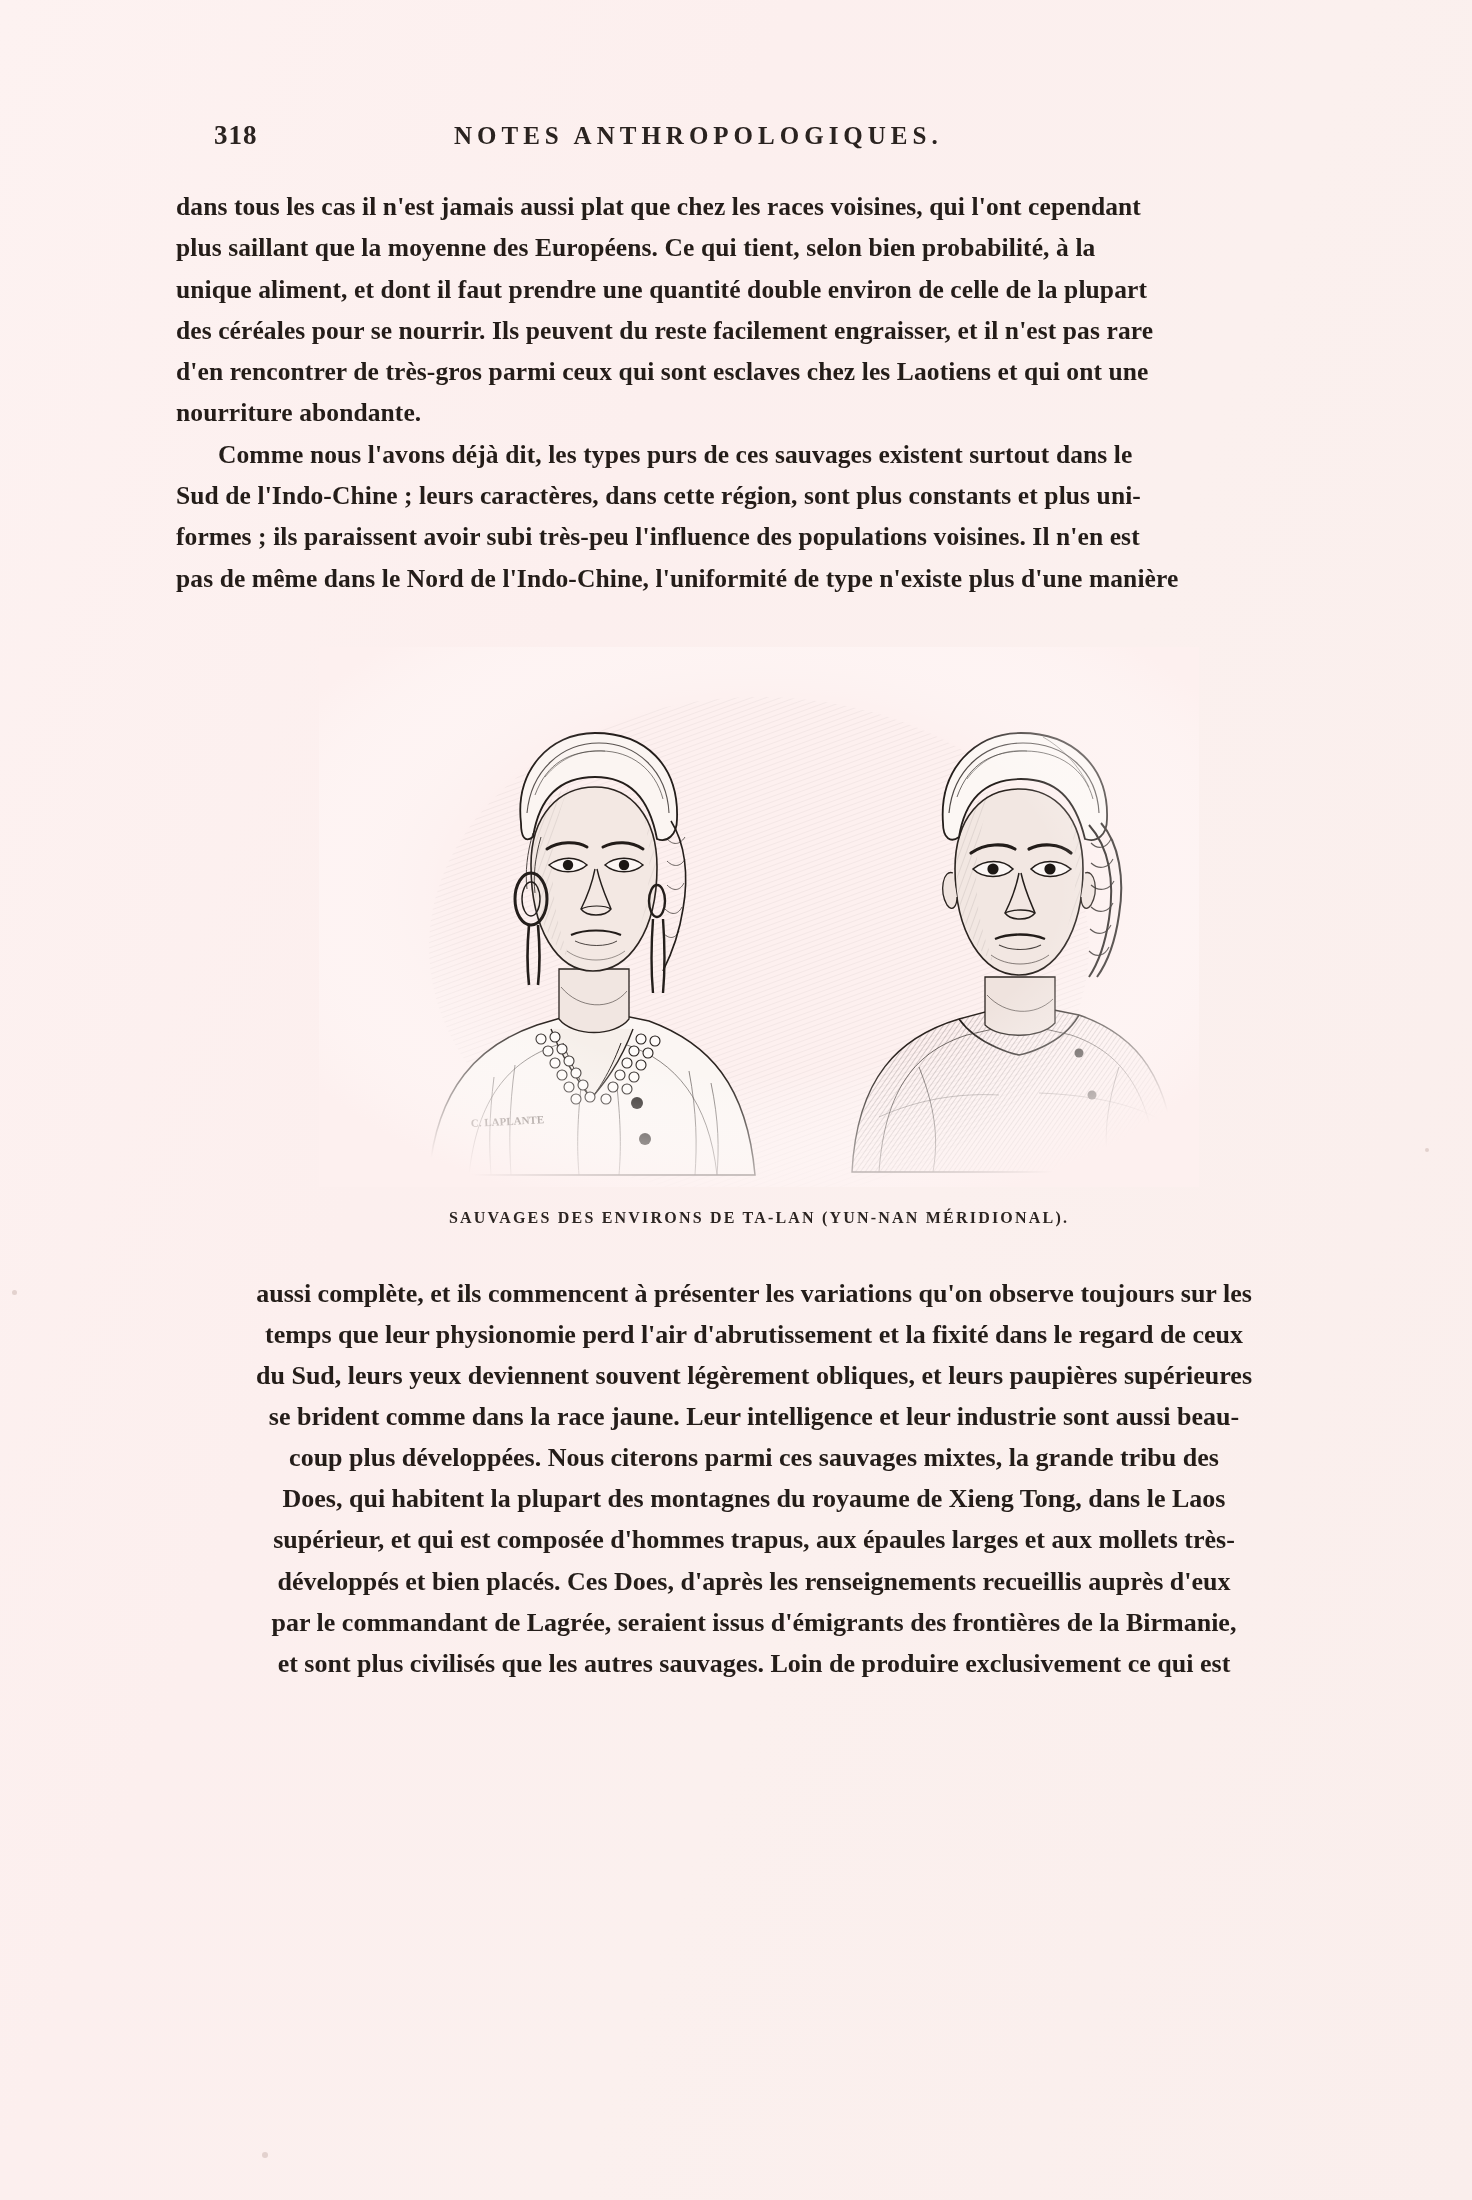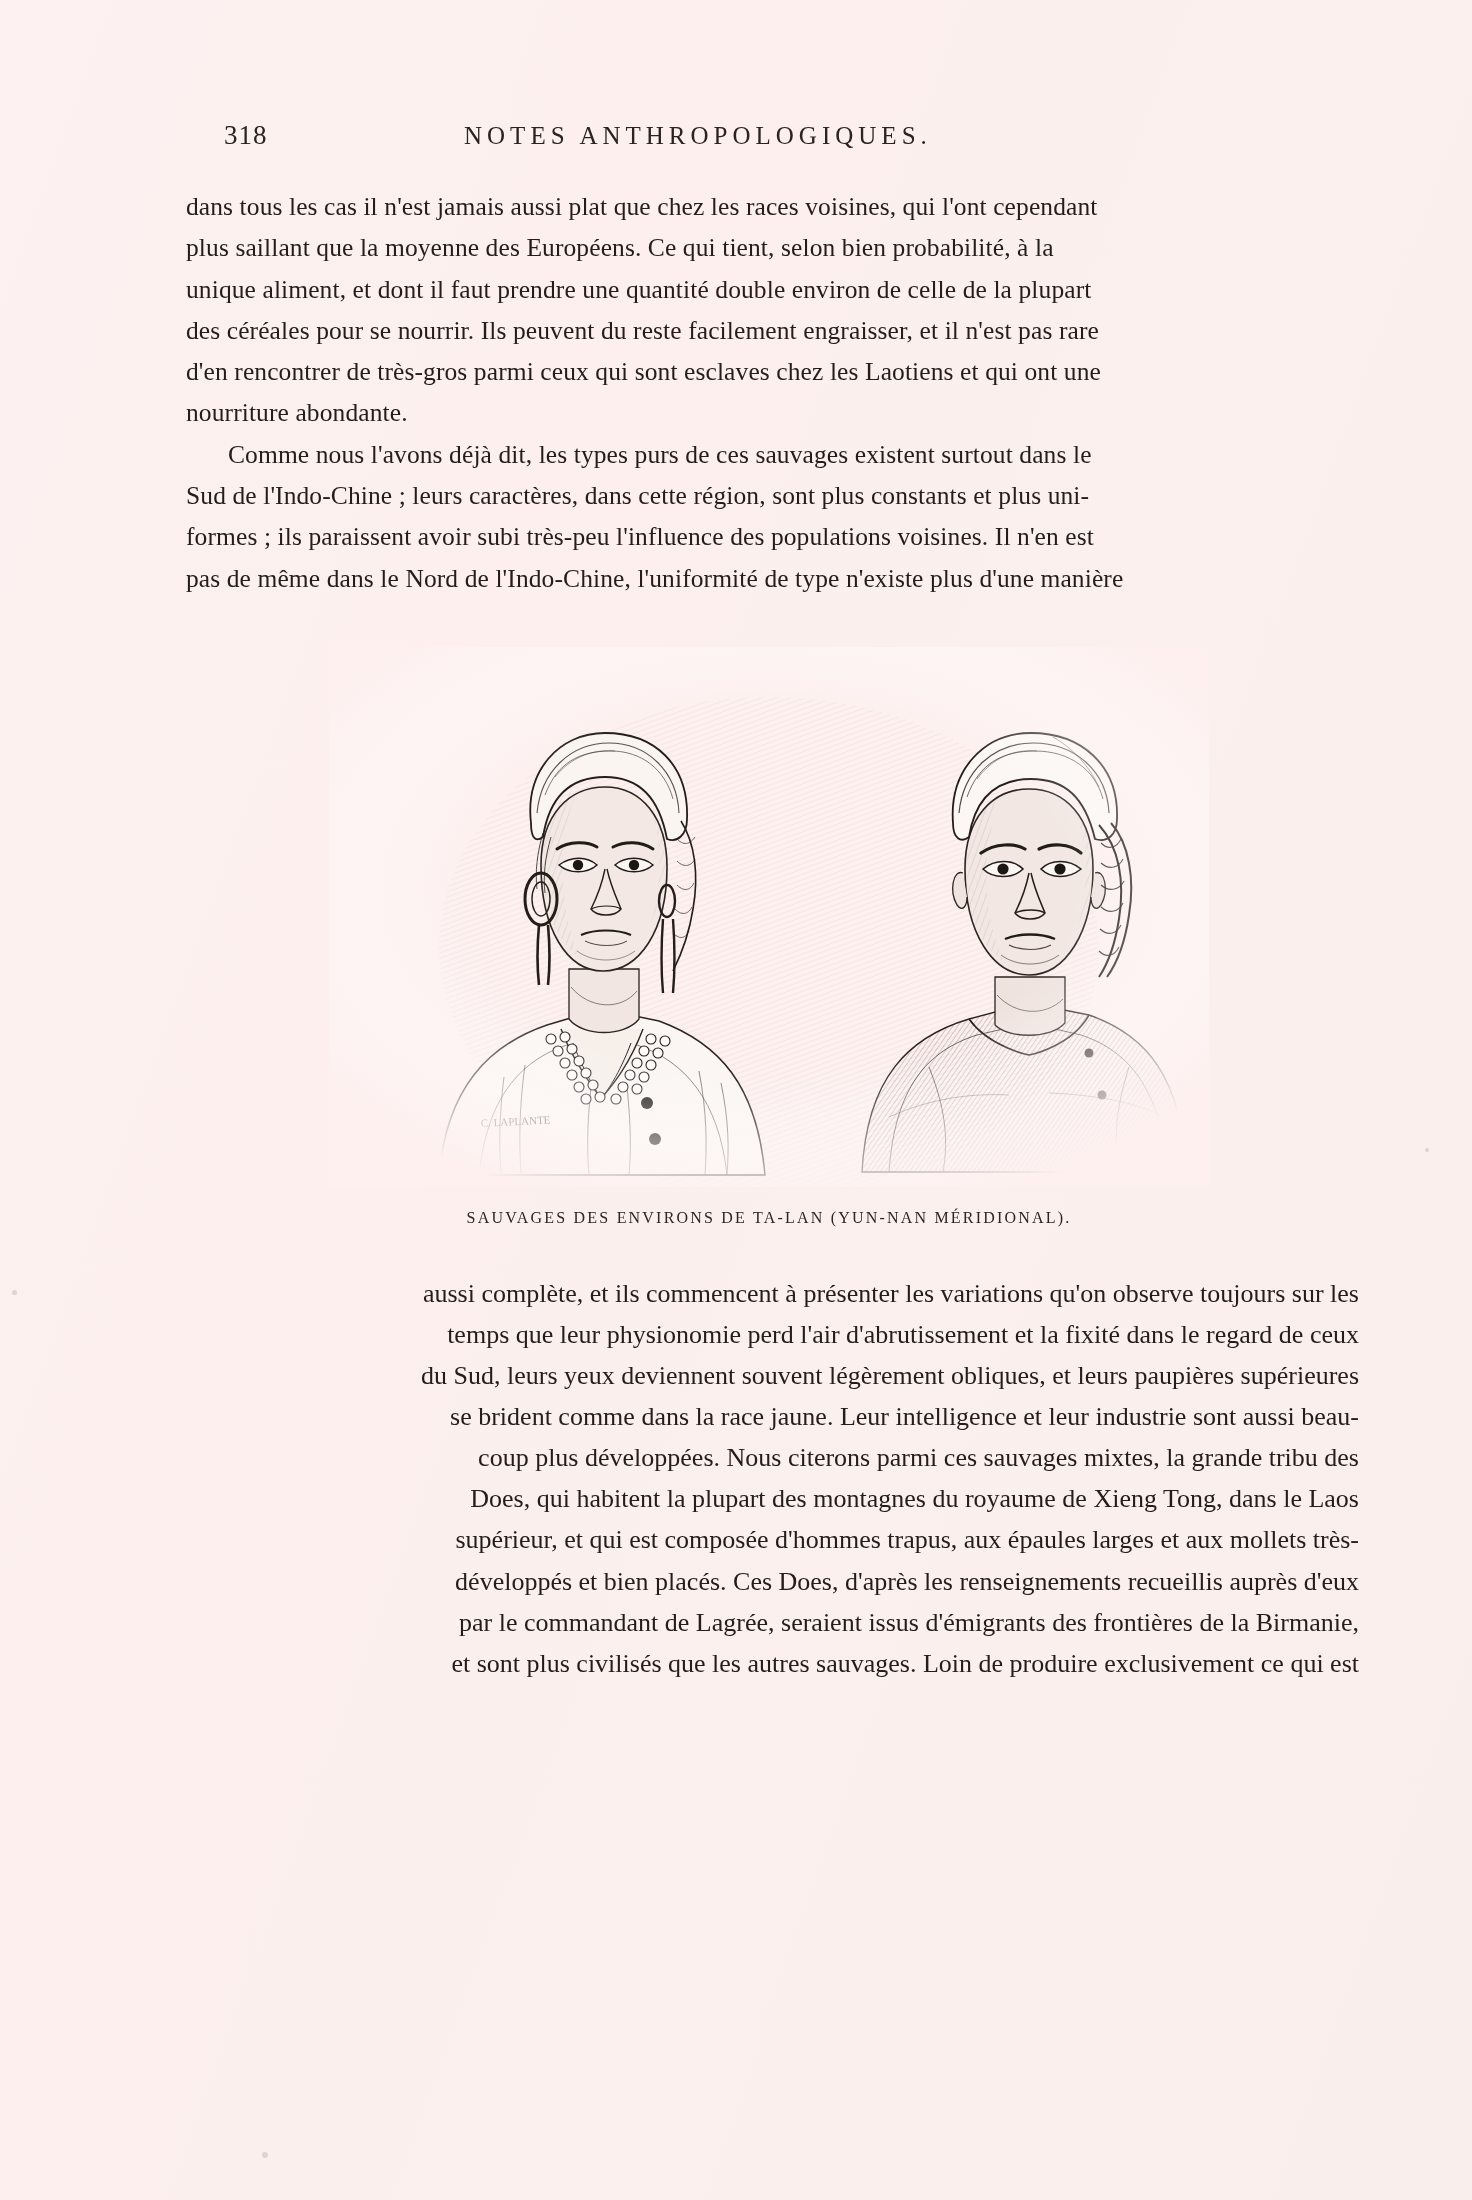--- a/index.html
+++ b/index.html
@@ -15,23 +15,24 @@
     color: #1a1512;
     overflow: hidden;
   }
   .page {
     position: absolute;
     inset: 0;
     background: linear-gradient(110deg, #fdf2f1 0%, #fcefee 35%, #fbf0ee 60%, #faeeec 100%);
   }
   .page-inner {
     position: absolute;
-    left: 144px;
+    left: 134px;
     top: 120px;
     width: 1250px;
+    font-weight: bold;
   }
 
   
   .header {
     position: relative;
     height: 44px;
   }
   .folio {
     position: absolute;
     left: 80px;
@@ -76,21 +77,21 @@
   .indent { display: inline-block; width: 42px; }
 
   .para-bottom {
     width: 1190px;
     margin-left: 25px;
     font-size: 26px;
     line-height: 1.58;
   }
   .para-bottom .ln {
     display: flex;
-    justify-content: flex-end;
+    justify-content: center;
     white-space: nowrap;
   }
 
   
   .figure {
     margin-top: 48px;
     text-align: center;
   }
   .plate {
     position: relative;

